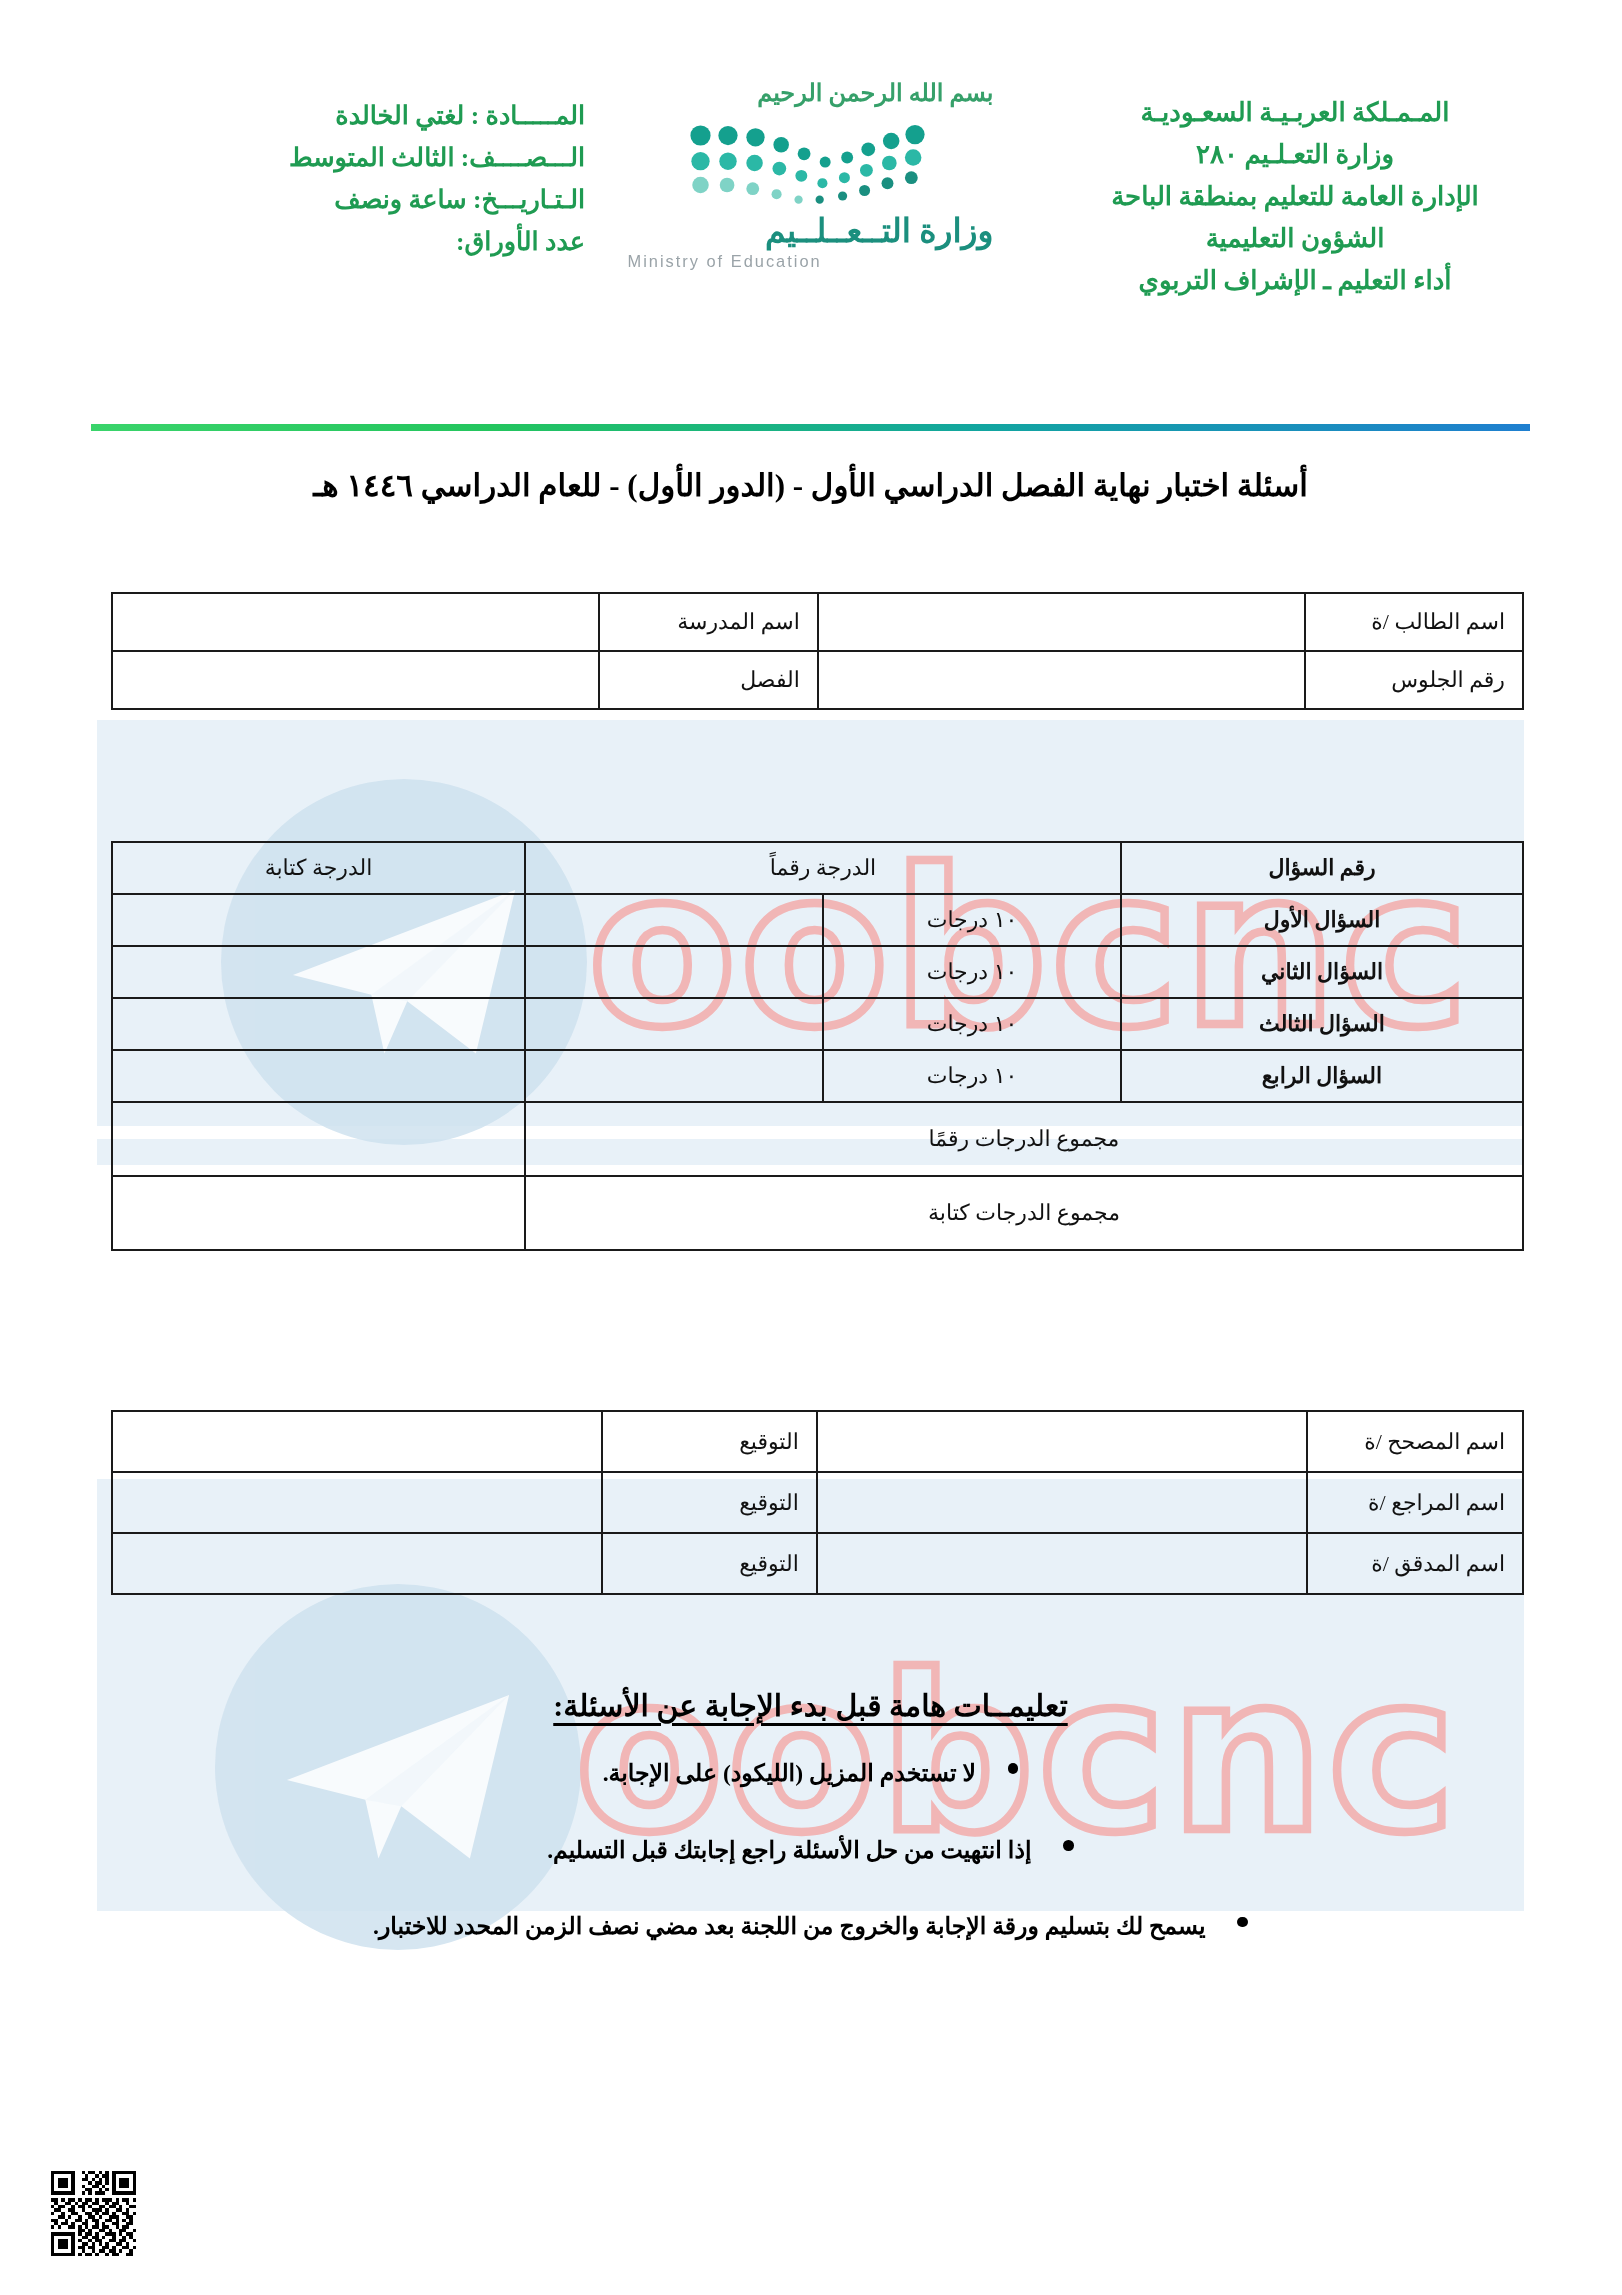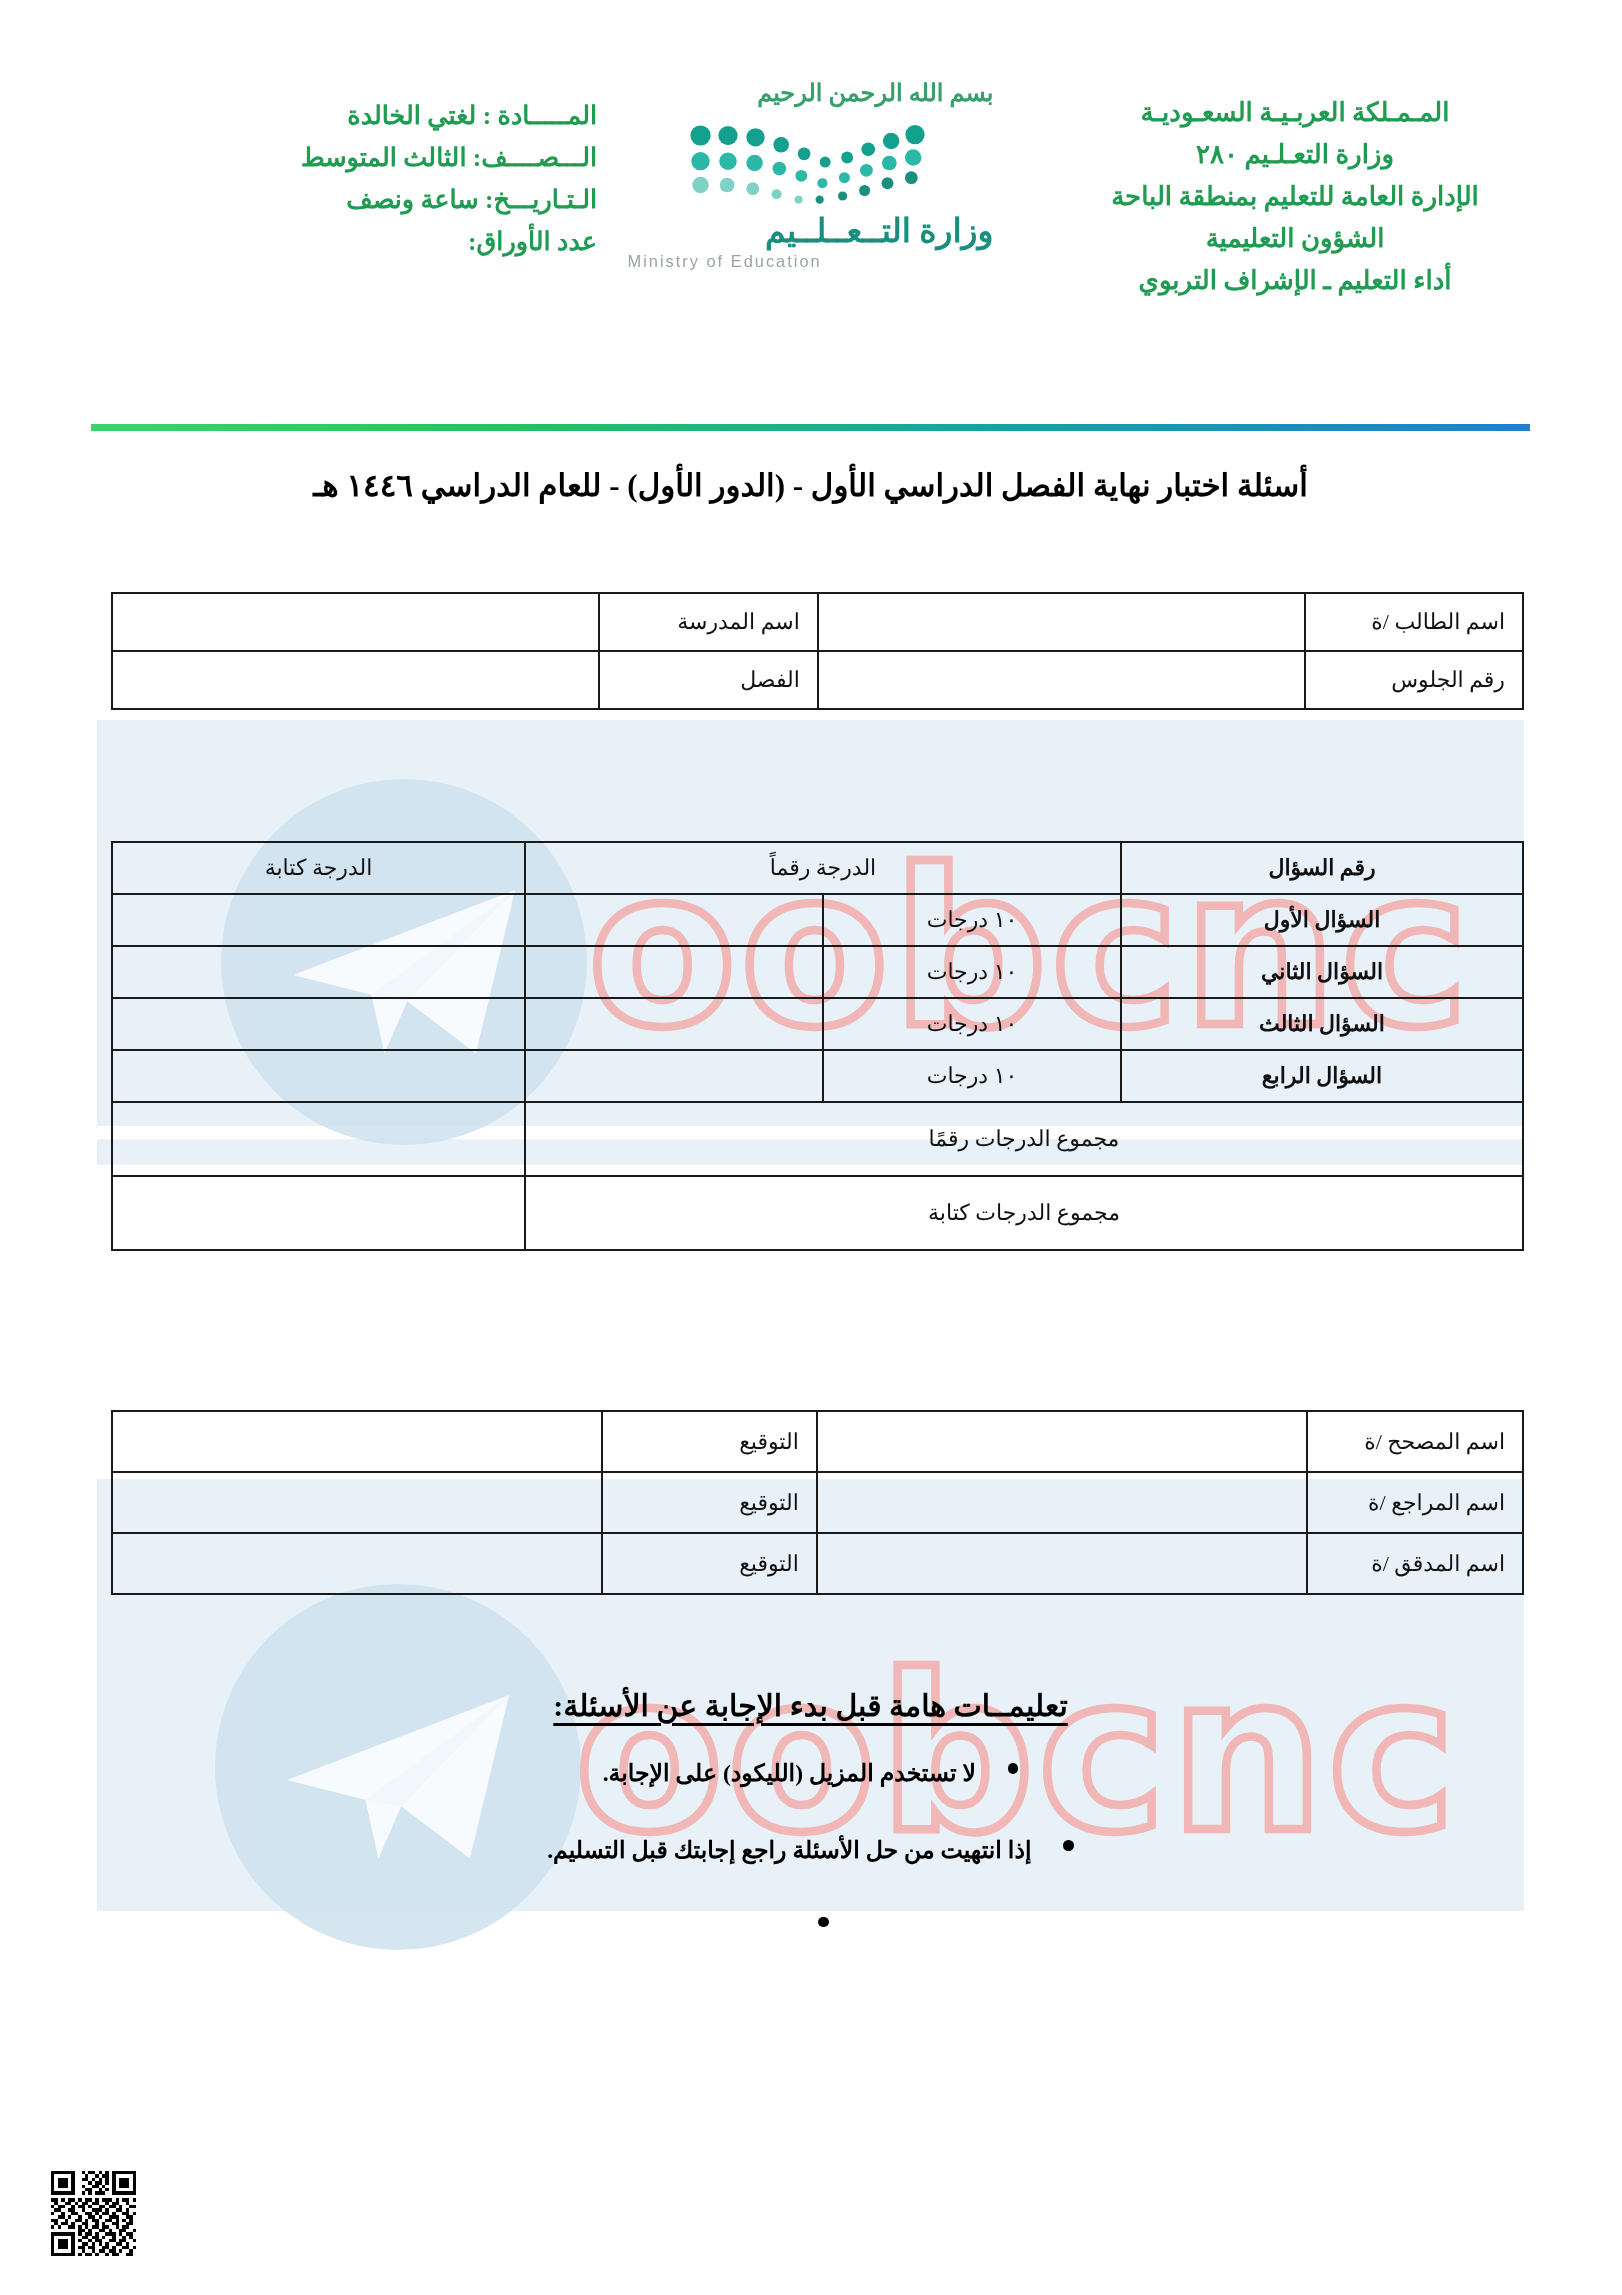--- a/index.html
+++ b/index.html
@@ -99,21 +99,21 @@
     color: #9aa3a8;
     font-size: 16.4px;
     letter-spacing: 2px;
     direction: ltr;
     font-family: "Liberation Sans", sans-serif;
     margin-top: 1.3px;
   }
 
   .hdr-left {
     position: absolute;
-    left: 16px;
+    left: 4px;
     top: 15.7px;
     width: 484px;
     color: #1f9b52;
     font-weight: 700;
     font-size: 25.5px;
     line-height: 1.65;
     text-align: right;
   }
   .hdr-left .row { white-space: nowrap; }
   .hdr-left .lbl { letter-spacing: -0.7px; }
@@ -426,20 +426,21 @@
       <li>
         <span class="bullet"></span>
         <span class="txt">لا تستخدم المزيل (الليكود) على الإجابة.</span>
       </li>
       <li>
         <span class="bullet"></span>
         <span class="txt">إذا انتهيت من حل الأسئلة راجع إجابتك قبل التسليم.</span>
       </li>
       <li>
         <span class="bullet"></span>
+        <span class="txt">يسمح لك بتسليم ورقة الإجابة والخروج من اللجنة بعد مضي نصف الزمن المحدد للاختبار.</span>
       </li>
     </ul>
   </div>
 
   <div class="qr">
     <svg width="85" height="85" viewBox="0 0 25 25" shape-rendering="crispEdges" aria-hidden="true">
       <rect width="25" height="25" fill="#fff"></rect>
       <g fill="#000">
         <rect x="0" y="0" width="7" height="1"></rect>
           <rect x="0" y="6" width="7" height="1"></rect>

